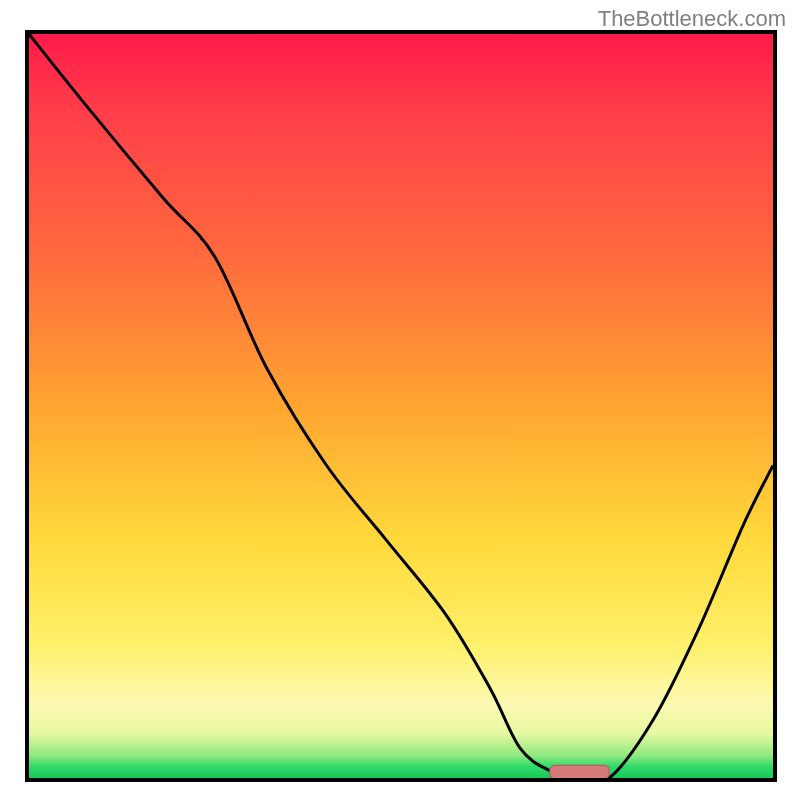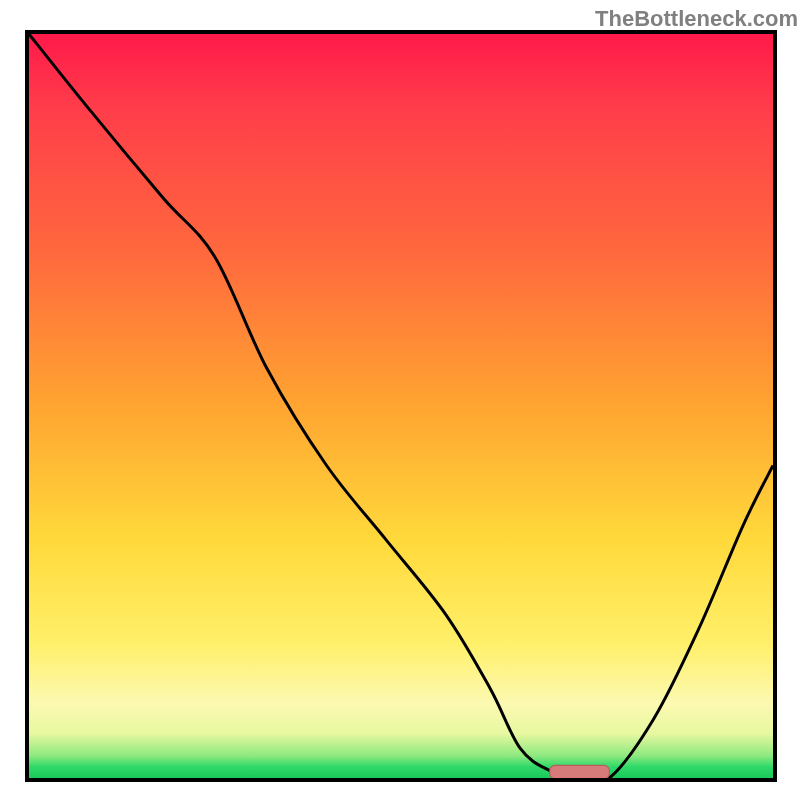--- a/index.html
+++ b/index.html
@@ -7,23 +7,23 @@
     padding: 0;
     background: #ffffff;
     width: 800px;
     height: 800px;
     position: relative;
     font-family: Arial, Helvetica, sans-serif;
   }
   .watermark {
     position: absolute;
     top: 6px;
-    right: 2px;
+    right: 14px;
     font-size: 22px;
-    font-weight: bold;
+    font-weight: normal;
     color: #808080;
     z-index: 10;
   }
   .chart-wrap {
     position: absolute;
     top: 30px;
     left: 25px;
     width: 752px;
     height: 752px;
     border-top: 4px solid #000;

